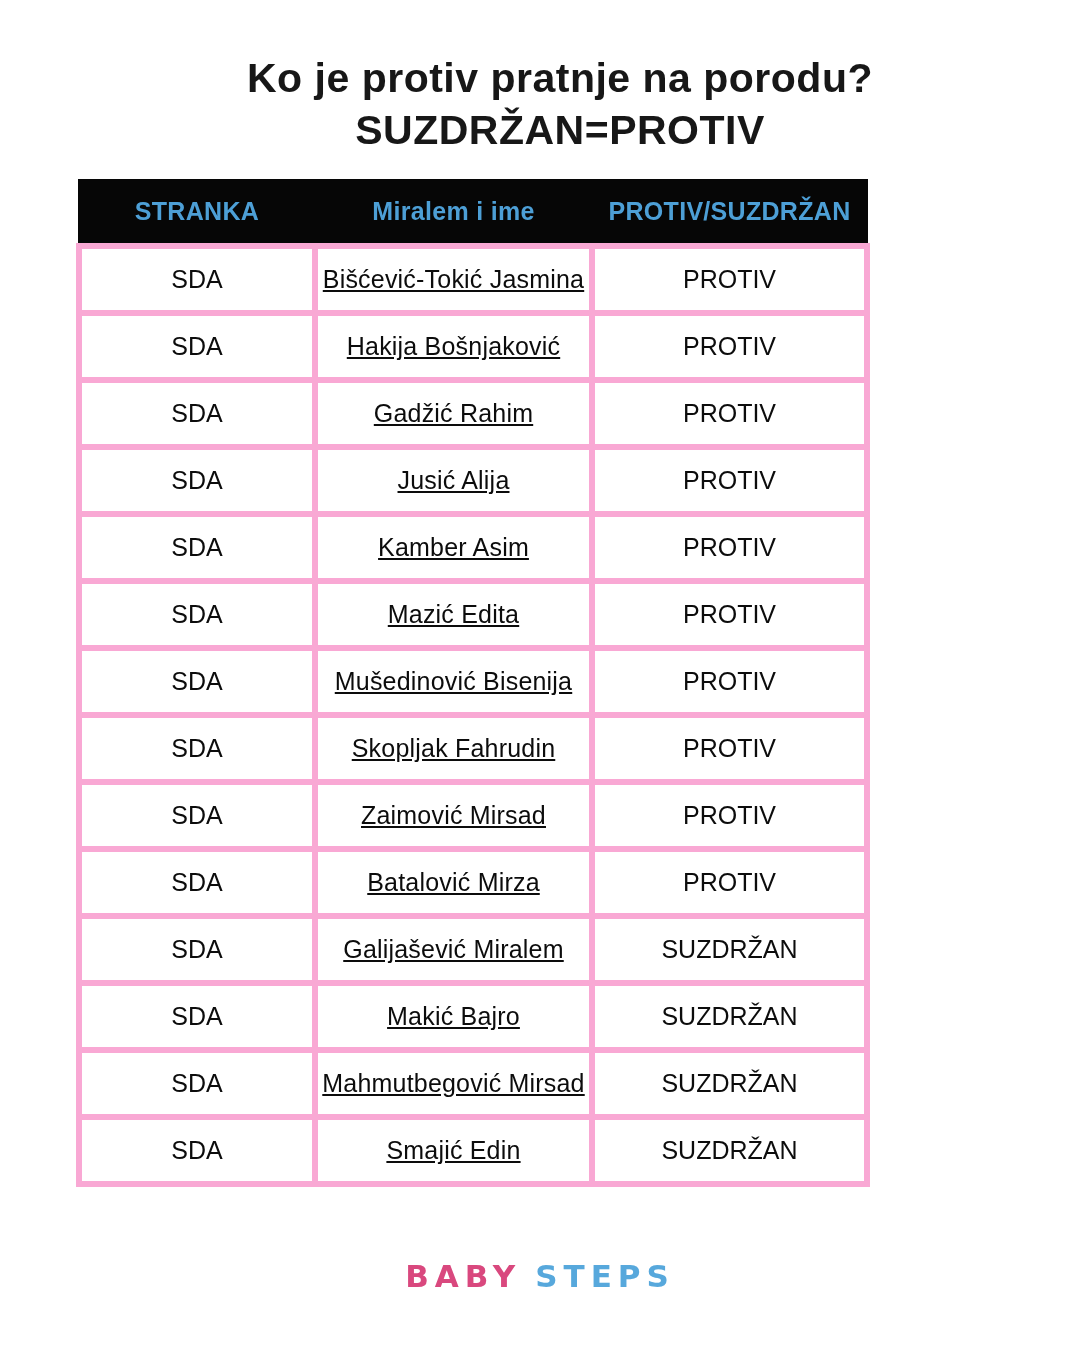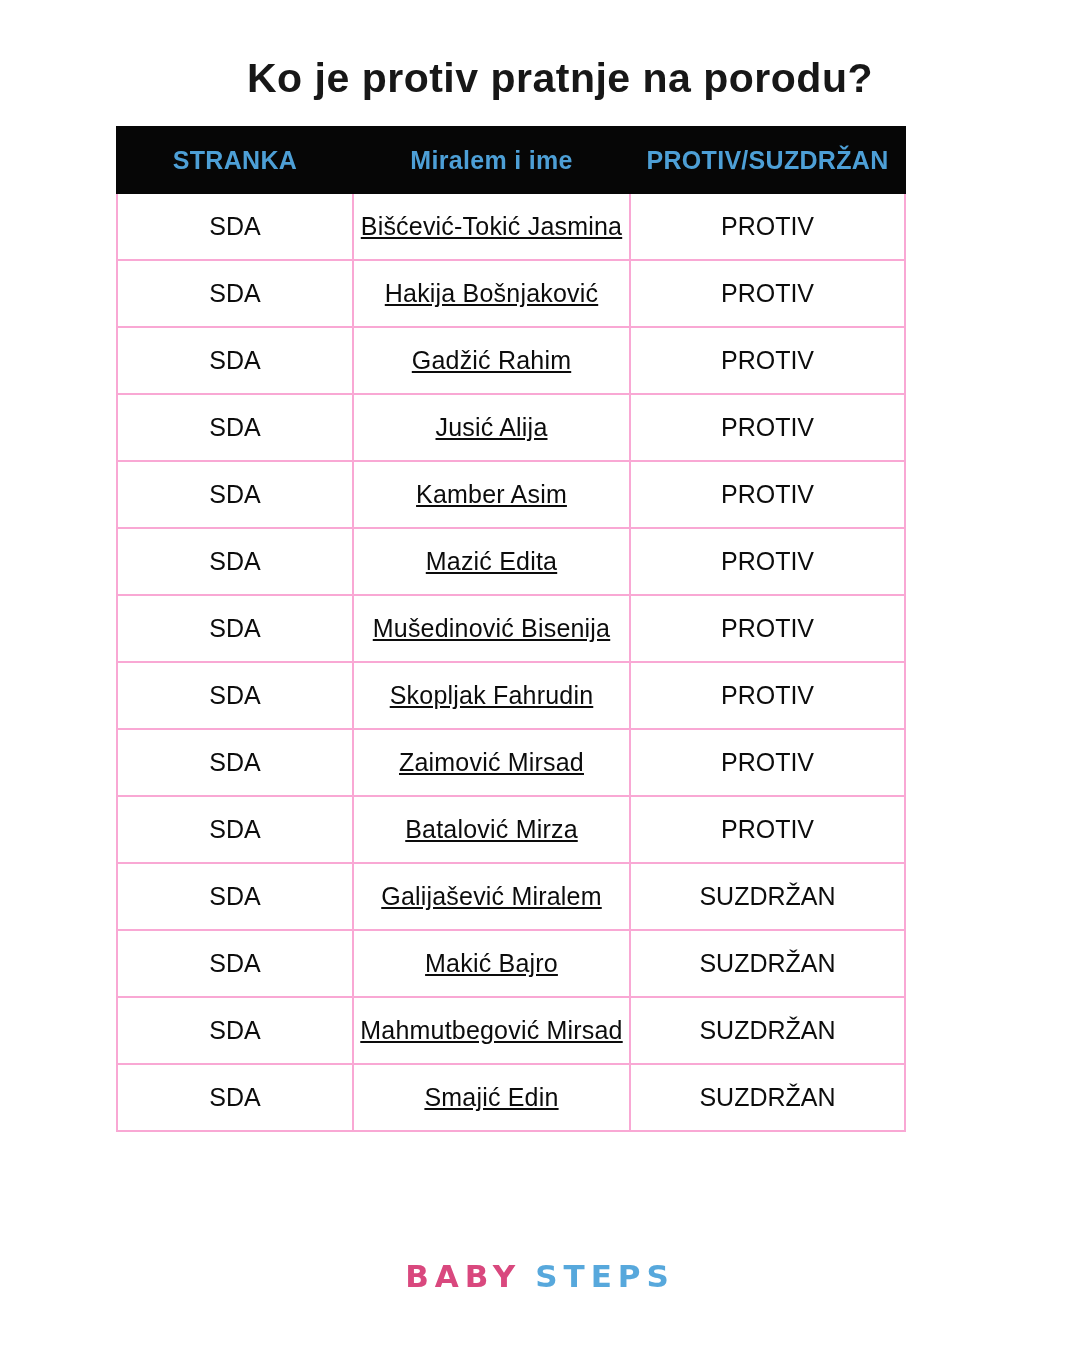--- a/index.html
+++ b/index.html
@@ -28,21 +28,21 @@
     margin-top: 16px;
     text-align: center;
     font-weight: bold;
     color: #171717;
     font-size: 25px;
     letter-spacing: 0.2px;
   }
 
   table.votes {
     margin-top: 22px;
-    margin-left: 116px;
+    margin-left: 76px;
     width: 788px;
     border-collapse: collapse;
     table-layout: fixed;
   }
   table.votes col.c1 { width: 236px; }
   table.votes col.c2 { width: 277px; }
   table.votes col.c3 { width: 275px; }
 
   table.votes thead th {
     background: var(--header-bg, #060606);
@@ -50,21 +50,21 @@
     font-size: 25px;
     font-weight: bold;
     height: 66px;
     text-align: center;
     vertical-align: middle;
     border: 2px solid #060606;
     letter-spacing: 0.3px;
   }
   table.votes tbody td {
     background: #ffffff;
-    border: 2px solid #f9a8d4;
+    border: 6px solid #f9a8d4;
     height: 67px;
     text-align: center;
     vertical-align: middle;
     font-size: 25px;
     color: #0c0c0c;
     white-space: nowrap;
     overflow: hidden;
   }
   table.votes tbody td.name { letter-spacing: 0.2px; text-decoration: underline; }
 
@@ -82,20 +82,21 @@
   .logo-baby { color: var(--logo-pink, #d9487e); margin-right: 14px; }
   .logo-steps { color: var(--logo-blue, #57a8dc); }
 </style>
 </head>
 <body>
 
 <div class="page">
 
   <div class="title-block">
     <div>Ko je protiv pratnje na porodu?</div>
+    <div>SUZDRŽAN=PROTIV</div>
   </div>
 
 
   <table class="votes">
     <colgroup>
         <col class="c1">
         <col class="c2">
         <col class="c3">
       </colgroup>
     <thead>

